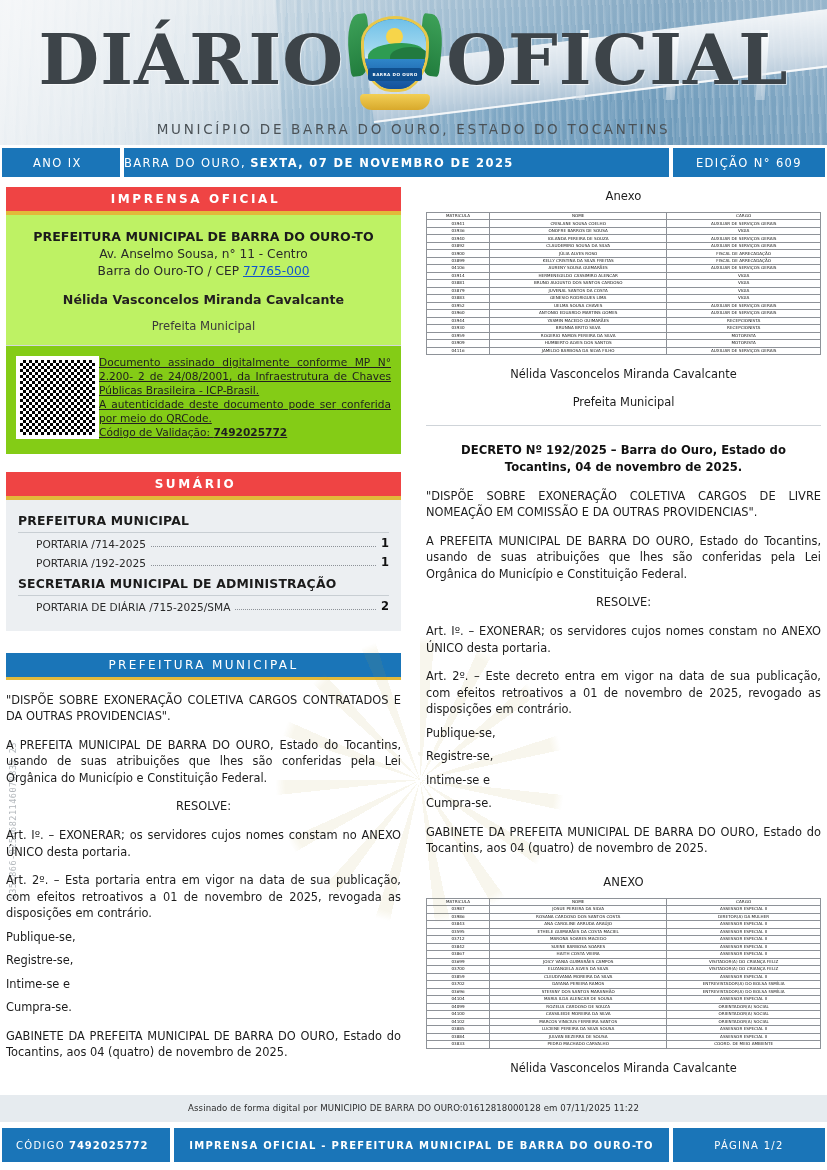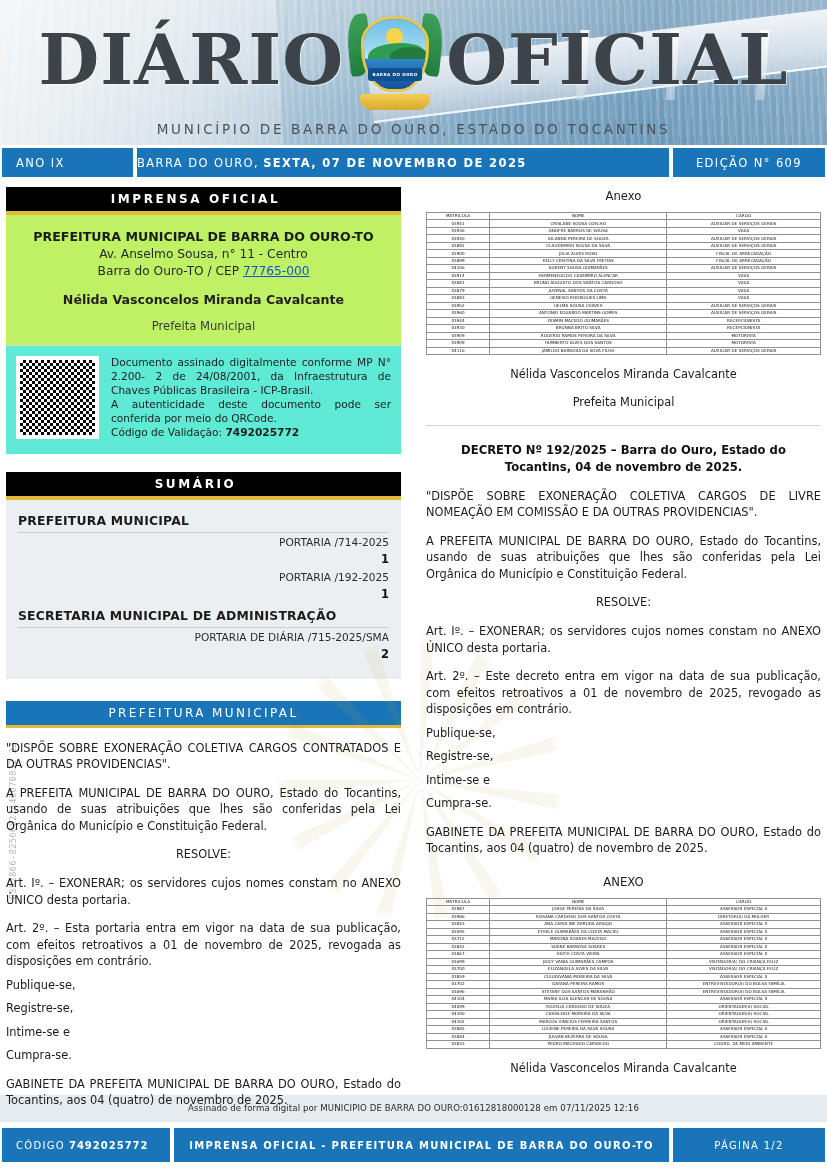--- a/index.html
+++ b/index.html
@@ -103,21 +103,21 @@
     font-weight: 700;
   }
 
   
   .infobar { display: flex; height: 29px; margin-top: 3px; gap: 4px; padding: 0 2px; }
   .infobar > div {
     background: #1a75b8; color: #ffffff;
     display: flex; align-items: center;
     font-size: 11.5px; letter-spacing: 1.4px; font-weight: 500;
   }
-  .ib-ano { width: 131px; padding-left: 14px; }
+  .ib-ano { width: 118px; padding-left: 31px; }
   .ib-mid { flex: 1; justify-content: flex-start; letter-spacing: 1.6px; }
   .ib-mid b { font-weight: 700; margin-left: 4px; }
   .ib-ed { width: 152px; justify-content: center; font-weight: 700; letter-spacing: 1.2px; }
 
   
   .columns { display: flex; padding: 10px 6px 0 6px; gap: 25px; height: 880px; }
   .col { width: 397px; position: relative; }
   .col-left { }
   .col-right { }
 
@@ -136,53 +136,53 @@
   
   .sidecode {
     position: absolute; left: 2px; top: 555px;
     writing-mode: vertical-rl; transform: rotate(180deg);
     font-size: 8.5px; letter-spacing: .5px; color: #9aa0a6; opacity: .75;
     font-family: "DejaVu Sans Mono","Liberation Mono",monospace;
   }
 
   
   .panel-head {
-    background: #000000; color: #fff; text-align: center;
+    background: #ef4444; color: #fff; text-align: center;
     font-size: 12px; letter-spacing: 2.6px; font-weight: 700;
     padding: 5px 16px 5px 0;
   }
   .panel-rule { height: 4px; background: #e2b93b; }
   .panel-body { background: #bef264; padding: 14px 10px 12px; }
 
   .org-name { text-align: center; font-weight: 700; font-size: 12.6px; color: #1b1b1b; }
   .org-line { text-align: center; font-size: 12.2px; color: #2a2a2a; margin-top: 3px; }
   .org-link { color: #1155cc; text-decoration: underline; }
   .org-mayor { text-align: center; font-weight: 700; font-size: 12.6px; margin-top: 14px; }
   .org-role { text-align: center; font-size: 11.6px; color: #3a3a3a; margin-top: 12px; }
 
-  .sig-box { display: flex; gap: 12px; background: #5eead4; padding: 10px 10px 14px; border-top: 1px solid #d3d8dc; }
+  .sig-box { display: flex; background: #84cc16; padding: 10px 10px 14px; border-top: 1px solid #d3d8dc; text-decoration: underline; }
   .qr { width: 83px; height: 83px; background: #fff; padding: 4px; flex: 0 0 auto; }
   .qr-inner {
     width: 100%; height: 100%;
     background-color: #fff;
     background-image:
       repeating-conic-gradient(#000 0% 25%, #fff 0% 50%),
       repeating-linear-gradient(33deg, #000 0 2px, transparent 2px 5px),
       repeating-linear-gradient(117deg, #000 0 2px, transparent 2px 6px);
     background-size: 6px 6px, 9px 9px, 11px 11px;
   }
   .qr-inner::before, .qr-inner::after { content: ""; }
   .sig-text { font-size: 10.6px; line-height: 1.32; color: #1e1e1e; text-align: justify; }
   .sig-text b { font-weight: 700; }
 
   
   .sumario-wrap { margin-top: 18px; }
   .sum-body { background: #eceff2; padding: 8px 12px 16px; }
   .sum-group { font-weight: 700; font-size: 12.4px; color: #1b1b1b; padding: 5px 0 4px; letter-spacing: .2px; }
-  .sum-item { display: flex; align-items: flex-end; font-size: 10.6px; color: #2a2a2a; padding: 3px 0 2px 18px; flex-direction: column; }
+  .sum-item { display: flex; align-items: flex-end; font-size: 10.6px; color: #2a2a2a; padding: 3px 0 2px 18px; }
   .sum-item .t { white-space: nowrap; }
   .sum-item .dots { flex: 1; border-bottom: 1px dotted #8d9298; margin: 0 5px 3px; height: 1px; }
   .sum-item .pg { font-weight: 700; font-size: 11.5px; color: #111; }
   .sec-divider { height: 1px; background: #c8ced3; }
 
   
   .sectionbar {
     background: #1a75b8; color: #fff; text-align: center;
     font-size: 12px; letter-spacing: 2.4px; font-weight: 500;
     padding: 5px 0; margin-top: 22px;
@@ -613,21 +613,21 @@
             </tbody>
         </table>
         <div class="sign-name">Nélida Vasconcelos Miranda Cavalcante</div>
       </div>
     </div>
   </div>
 
   <div class="watermark"></div>
 
   <div class="footer">
-    <div class="foot-sign">Assinado de forma digital por MUNICIPIO DE BARRA DO OURO:01612818000128 em 07/11/2025 12:16</div>
+    <div class="foot-sign">Assinado de forma digital por MUNICIPIO DE BARRA DO OURO:01612818000128 em 07/11/2025 11:22</div>
     <div class="foot-bar">
       <div class="fb-code">
         <span>CÓDIGO</span>
           <b>7492025772</b>
       </div>
       <div class="fb-mid">IMPRENSA OFICIAL - PREFEITURA MUNICIPAL DE BARRA DO OURO-TO</div>
       <div class="fb-page">PÁGINA 1/2</div>
     </div>
   </div>
 

